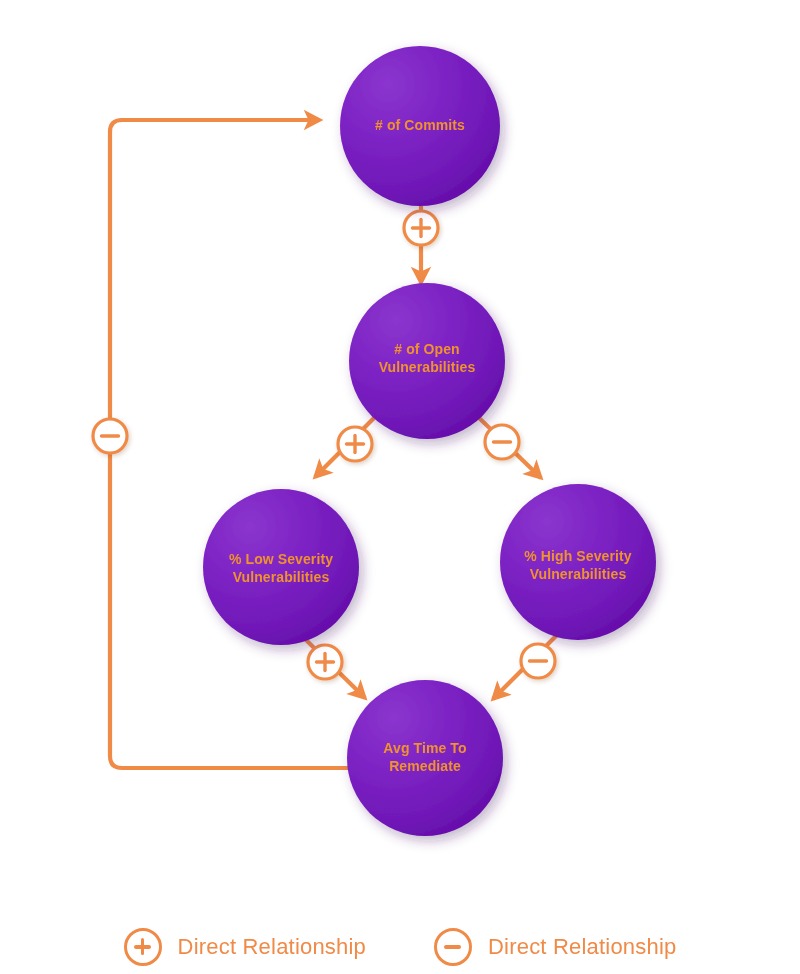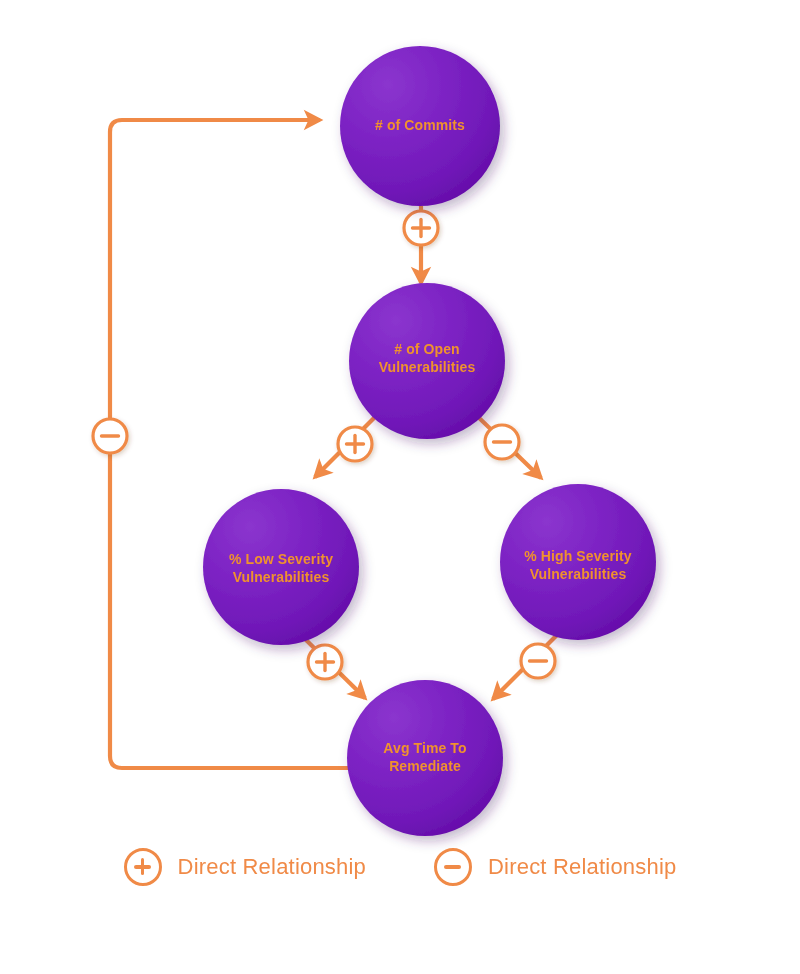--- a/index.html
+++ b/index.html
@@ -42,25 +42,25 @@
   }
   .badge-sign {
     stroke: #F08A47;
     stroke-width: 3.4px;
     stroke-linecap: round;
     fill: none;
   }
   .legend-row {
     position: absolute;
     left: 0;
-    top: 848px;
+    top: 904px;
     width: 800px;
     height: 62px;
     display: flex;
-    align-items: flex-start;
+    align-items: flex-end;
     justify-content: center;
     gap: 68px;
   }
   .legend-item {
     display: flex;
     align-items: center;
     gap: 16px;
   }
   .legend-badge {
     width: 38px;

